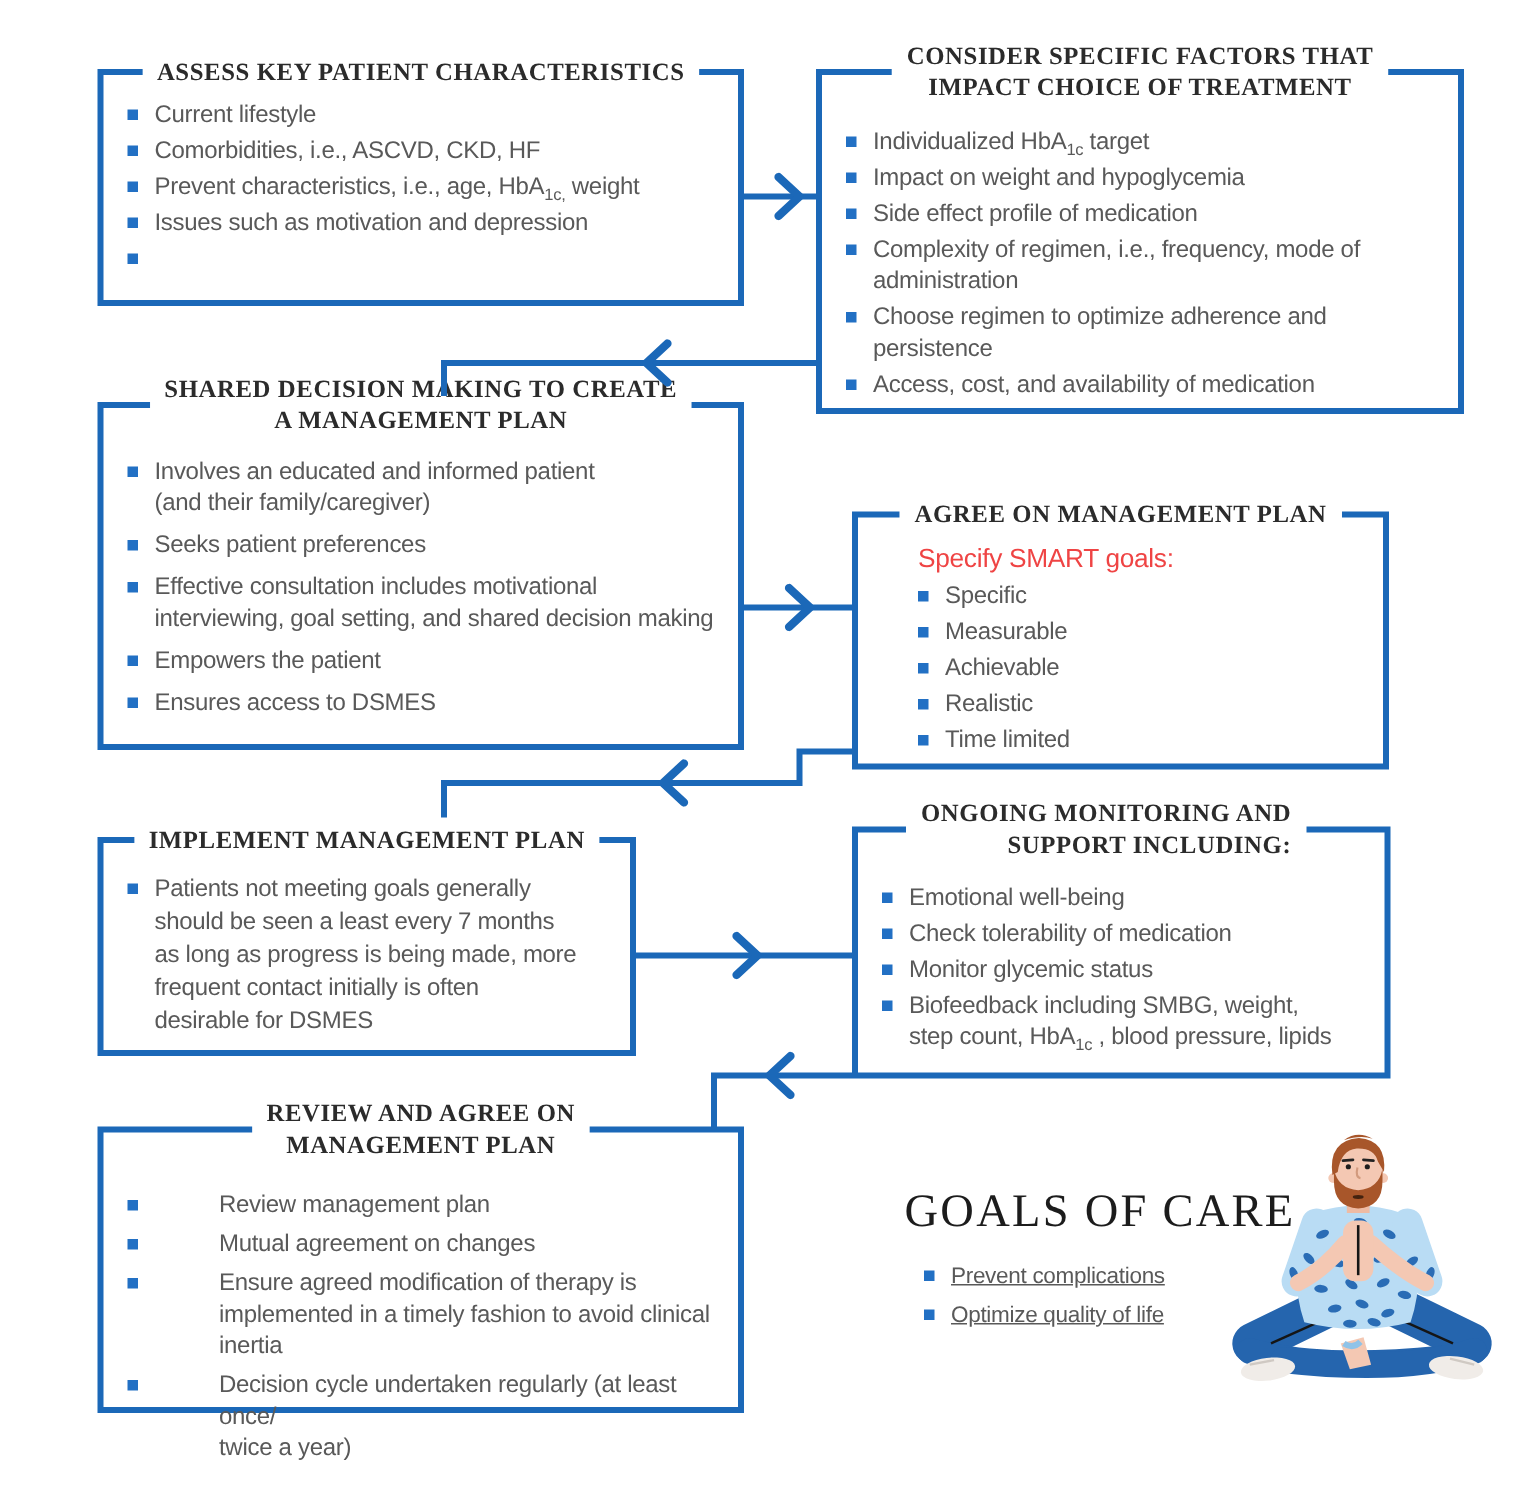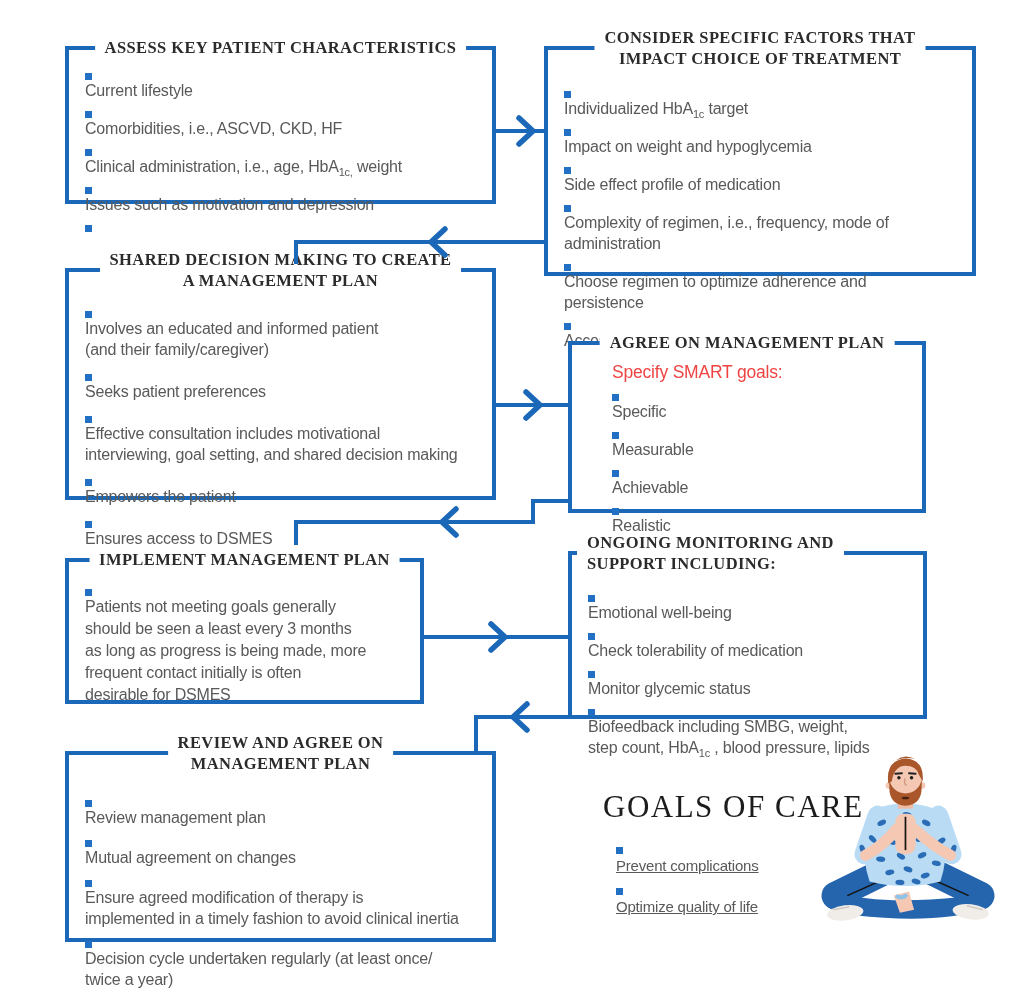--- a/index.html
+++ b/index.html
@@ -8,24 +8,24 @@
     font-family:"Liberation Sans", sans-serif; overflow:hidden;margin-left:28px;
   }
   
   .fbox { position:absolute; border:4px solid #1b68b8; background:#fff; box-sizing:border-box; }
   .box-title {
     position:absolute; top:-2px; left:50%; transform:translate(-50%,-50%);
     background:#fff; padding:0 10px; width:max-content; text-align:center;
     font-family:"Liberation Serif", serif; font-weight:700; font-size:16.5px;
     line-height:1.3; color:#2b2b2b; letter-spacing:0.4px; white-space:pre-line;
   }
-  .box-title.left-title { left:5px; transform:translateY(-50%); text-align:left; }
+  .box-title.left-title { left:32px; transform:translateY(-50%); text-align:right; }
   .content { position:relative; }
   ul.blist { list-style:none; margin:0; padding:0; }
-  .blist li { display:flex; align-items:flex-start; margin:0 0 3px 0;flex-direction:column; }
+  .blist li { display:flex; align-items:flex-start; margin:0 0 3px 0; }
   .sq { width:7px; height:7px; background:#2270c4; margin:7px 11px 0 0; flex:0 0 auto; }
   .txt { color:#595959; font-size:16px; line-height:21px; letter-spacing:-0.2px; white-space:pre-line; width:max-content; }
   .txt sub { font-size:11px; line-height:0;text-align:right; }
   
   #box-assess    { left:37px;  top:46px;  width:431px; height:158px; }
   #box-assess .content    { padding:16px 4px 0 16px; }
   #box-consider  { left:516px; top:46px;  width:432px; height:230px; }
   #box-consider .content  { padding:34px 4px 0 16px; }
   #box-shared    { left:37px;  top:268px; width:431px; height:232px; }
   #box-shared .content    { padding:32px 0 0 16px; }
@@ -33,21 +33,21 @@
   #box-agree     { left:540px; top:341px; width:358px; height:172px; }
   #box-agree .content     { padding:15px 4px 0 40px; }
   .intro { color:#ef4444; font-size:17.5px; line-height:24px; margin:0 0 3px 0; letter-spacing:-0.2px; }
   #box-implement { left:37px;  top:558px; width:359px; height:146px; }
   #box-implement .content { padding:20px 4px 0 16px; }
   #box-implement .txt { line-height:22px; }
   #box-ongoing   { left:540px; top:551px; width:359px; height:168px; }
   #box-ongoing .content   { padding:33px 2px 0 16px; }
   #box-review    { left:37px;  top:751px; width:431px; height:191px; }
   #box-review .content    { padding:38px 0 0 16px; }
-  #box-review li { margin-bottom:5px; }
+  #box-review li { margin-bottom:5px;gap:43px; }
   
   #goals-title {
     position:absolute; left:575px; top:789px; z-index:7;
     font-family:"Liberation Serif", serif; font-size:31px; font-weight:500;
     color:#1c1c1c; letter-spacing:1.5px; white-space:nowrap;
   }
   #goals-list { position:absolute; left:588px; top:839px; z-index:7; }
   #goals-list .txt { font-size:15px; line-height:23px;text-decoration:underline; }
   #goals-list .sq { margin-top:8px; }
   #goals-list li { margin-bottom:3px; }
@@ -67,21 +67,21 @@
         <li>
             <span class="sq"></span>
             <span class="txt">Current lifestyle</span>
           </li>
         <li>
             <span class="sq"></span>
             <span class="txt">Comorbidities, i.e., ASCVD, CKD, HF</span>
           </li>
         <li>
             <span class="sq"></span>
-            <span class="txt"><span>Clinical administration, i.e., age, HbA</span><sub>1c,</sub><span> weight</span></span>
+            <span class="txt"><span>Prevent characteristics, i.e., age, HbA</span><sub>1c,</sub><span> weight</span></span>
           </li>
         <li>
             <span class="sq"></span>
             <span class="txt">Issues such as motivation and depression</span>
           </li>
         <li>
             <span class="sq"></span>
           </li>
       </ul>
     </div>
@@ -182,21 +182,21 @@
     </div>
   </div>
 
   <div class="fbox" id="box-implement">
     <div class="box-title">IMPLEMENT MANAGEMENT PLAN</div>
     <div class="content">
       <ul class="blist">
         <li>
             <span class="sq"></span>
             <span class="txt">Patients not meeting goals generally
-should be seen a least every 3 months
+should be seen a least every 7 months
 as long as progress is being made, more
 frequent contact initially is often
 desirable for DSMES</span>
           </li>
       </ul>
     </div>
   </div>
 
   <div class="fbox" id="box-ongoing">
     <div class="box-title left-title">ONGOING MONITORING AND

